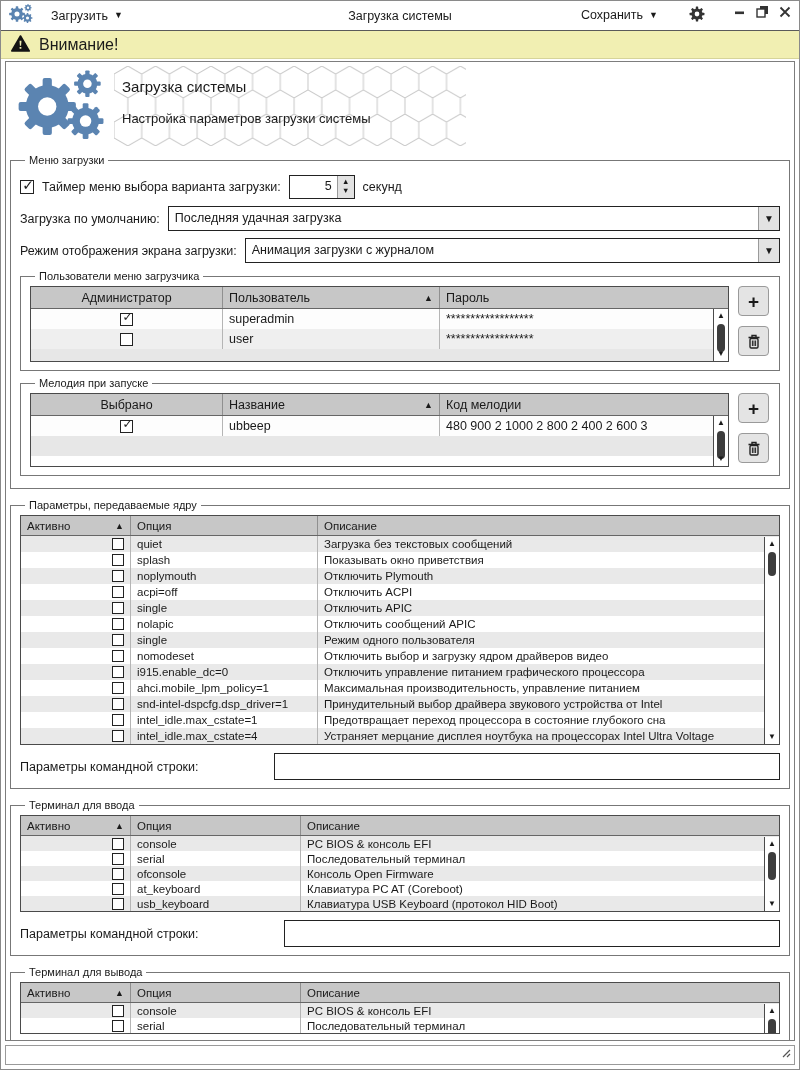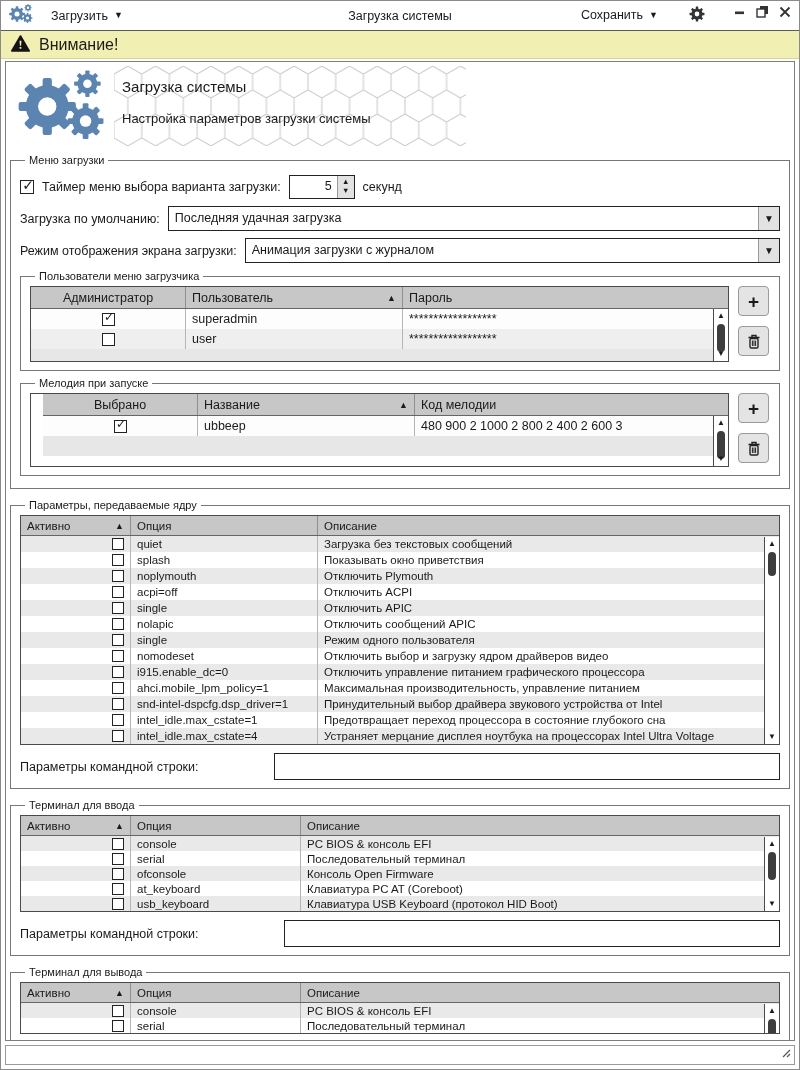--- a/index.html
+++ b/index.html
@@ -62,25 +62,25 @@
   .tbody { position: relative; }
   .tr { display: flex; align-items: center; }
   .td { padding: 0 6px; display: flex; align-items: center; height: 100%;
         border-right: 1px solid #b5b5b5; overflow: hidden; white-space: nowrap; }
   .td:last-child { border-right: none; }
   .center { justify-content: center; }
   
   .t-big { height: 76px; }
   .t-big .thead { height: 22px; font-size: 12.5px; }
   .t-big .tr { height: 20px; font-size: 12.5px; }
-  .t-big .c1 { width: 155px; justify-content: center; }
+  .t-big .c1 { width: 192px; justify-content: center; }
   .t-big .c2 { width: 217px; }
   .t-big .c3 { flex: 1; }
   .t-big .tr .checkbox { width: 13px; height: 13px; font-size: 12px; }
-  .t-melody { height: 74px; padding-left: 12px; }
+  .t-melody { height: 74px; }
   .stripeA .tbody { height: 54px; background: repeating-linear-gradient(to bottom,#e7e7e7 0 20px,#ffffff 20px 40px); }
   .stripeB .tbody { height: 52px; background: repeating-linear-gradient(to bottom,#ffffff 0 20px,#e7e7e7 20px 40px); }
   .t-big .tr.odd { background: #fdfdfd; } .t-big .tr.even { background: #efefef; }
   
   .t-sm .thead { height: 20px; font-size: 11.5px; }
   .t-sm .tr { font-size: 11.5px; }
   .t-sm .c1 { width: 110px; justify-content: flex-end; }
   .t-sm .c3 { flex: 1; }
   .t-sm .tr.odd { background: #e9e9e9; } .t-sm .tr.even { background: #fff; }
   .t-sm .tr .checkbox { width: 12px; height: 12px; border-width: 1.4px; }

